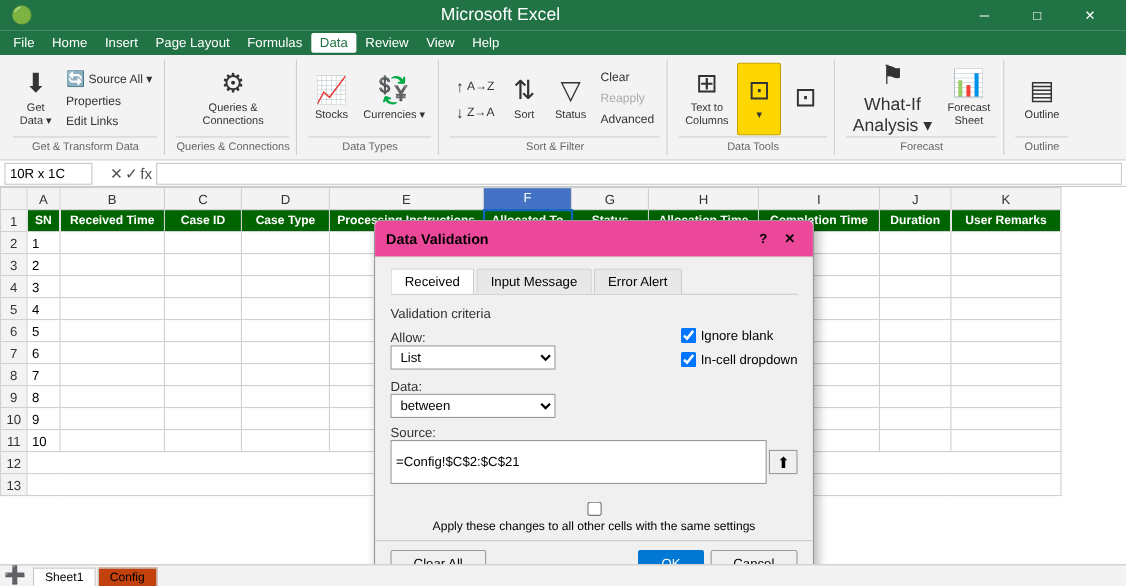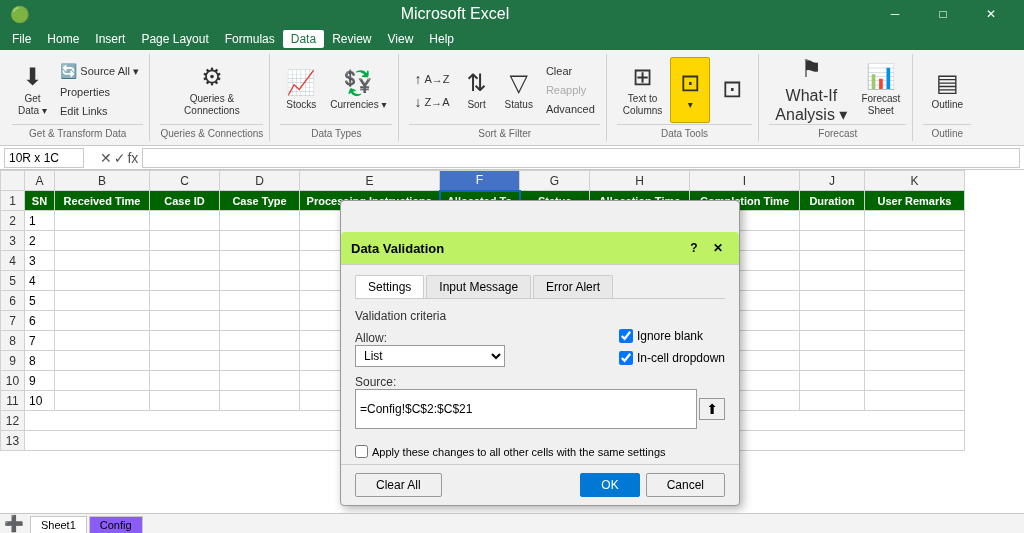--- a/index.html
+++ b/index.html
@@ -141,21 +141,21 @@
       padding: 0 4px;
       position: absolute;
       bottom: 0;
       left: 0;
       right: 0;
     }
     .sheet-tab {
       padding: 2px 10px;
       border: 1px solid #c8c8c8;
       border-bottom: none;
-      background: #8b5cf6;
+      background: #c2410c;
       font-size: 11px;
       cursor: pointer;
       margin-right: 2px;
     }
     .sheet-tab.active { background: white; }
     table.grid {
       border-collapse: collapse;
       table-layout: fixed;
       font-size: 12px;
     }
@@ -207,29 +207,28 @@
       left: 340px;
       width: 400px;
       background: #f0f0f0;
       border: 1px solid #999;
       border-radius: 4px;
       box-shadow: 3px 3px 10px rgba(0,0,0,0.3);
       pointer-events: all;
       font-size: 12px;
     }
     .dialog-title-bar {
-      background: #bef264;
+      background: #ec4899;
       padding: 6px 10px;
       display: flex;
       align-items: center;
       border-bottom: 1px solid #ccc;
       border-radius: 4px 4px 0 0;
       font-weight: bold;
       font-size: 13px;
-      margin-top: 31px;
     }
     .dialog-title { flex: 1; }
     .dialog-controls { display: flex; gap: 2px; }
     .dialog-btn-sm {
       width: 22px; height: 20px;
       display: flex; align-items: center; justify-content: center;
       cursor: pointer; background: transparent; border: 1px solid transparent;
       font-size: 12px; border-radius: 2px;
     }
     .dialog-content { padding: 10px 14px; }
@@ -258,21 +257,21 @@
     .checkbox-row { display: flex; align-items: center; gap: 4px; margin-bottom: 4px; }
     .checkbox-row input[type=checkbox] { width: 14px; height: 14px; }
     .dialog-input {
       border: 1px solid #999;
       padding: 12px 4px;
       font-size: 12px;
       flex: 1;
       background: white;
     }
     .dialog-footer { display: flex; justify-content: space-between; align-items: center; padding: 8px 14px; border-top: 1px solid #ccc; }
-    .apply-checkbox-row { display: flex; align-items: center; gap: 4px; font-size: 11px; padding: 0 14px 6px 14px; }
+    .apply-checkbox-row { display: flex; align-items: center; gap: 4px; font-size: 11px; padding: 0 14px 6px 14px; flex-direction: column; }
     .btn {
       padding: 4px 20px;
       font-size: 12px;
       border: 1px solid #999;
       border-radius: 2px;
       cursor: pointer;
       background: #f0f0f0;
     }
     .btn-primary { background: #0078d4; color: white; border-color: #0078d4; }
 
@@ -655,21 +654,21 @@
         <span class="dialog-title">Data Validation</span>
         <div class="dialog-controls">
           <div class="dialog-btn-sm">?</div>
           <div class="dialog-btn-sm">✕</div>
         </div>
       </div>
 
       <div class="dialog-content">
 
         <div class="dialog-tabs">
-          <div class="dialog-tab active">Settings</div>
+          <div class="dialog-tab active">Received</div>
           <div class="dialog-tab">Input Message</div>
           <div class="dialog-tab">Error Alert</div>
         </div>
 
         <div class="dialog-section-label">Validation criteria</div>
 
         <div class="dialog-row">
           <div style="flex:1;">
             <div class="dialog-label">Allow:</div>
             <div style="display:flex; align-items:center; gap:4px;">
@@ -687,20 +686,29 @@
               <input type="checkbox" id="ignore-blank" checked="" style="">
               <label for="ignore-blank">Ignore blank</label>
             </div>
             <div class="checkbox-row">
               <input type="checkbox" id="in-cell-dropdown" checked="" style="">
               <label for="in-cell-dropdown">In-cell dropdown</label>
             </div>
           </div>
         </div>
 
+        <div class="dialog-row">
+          <div style="flex:1;">
+            <div class="dialog-label">Data:</div>
+            <select class="dialog-select">
+              <option>between</option>
+              <option>not between</option>
+            </select>
+          </div>
+        </div>
 
         <div class="dialog-row">
           <div style="flex:1;">
             <div class="dialog-label">Source:</div>
             <div style="display:flex; align-items:center; gap:2px;">
               <input type="text" class="dialog-input" value="=Config!$C$2:$C$21" style="">
               <button style="border:1px solid #999; background:#f0f0f0; padding:2px 6px; cursor:pointer; font-size:14px;">⬆</button>
             </div>
           </div>
         </div>

